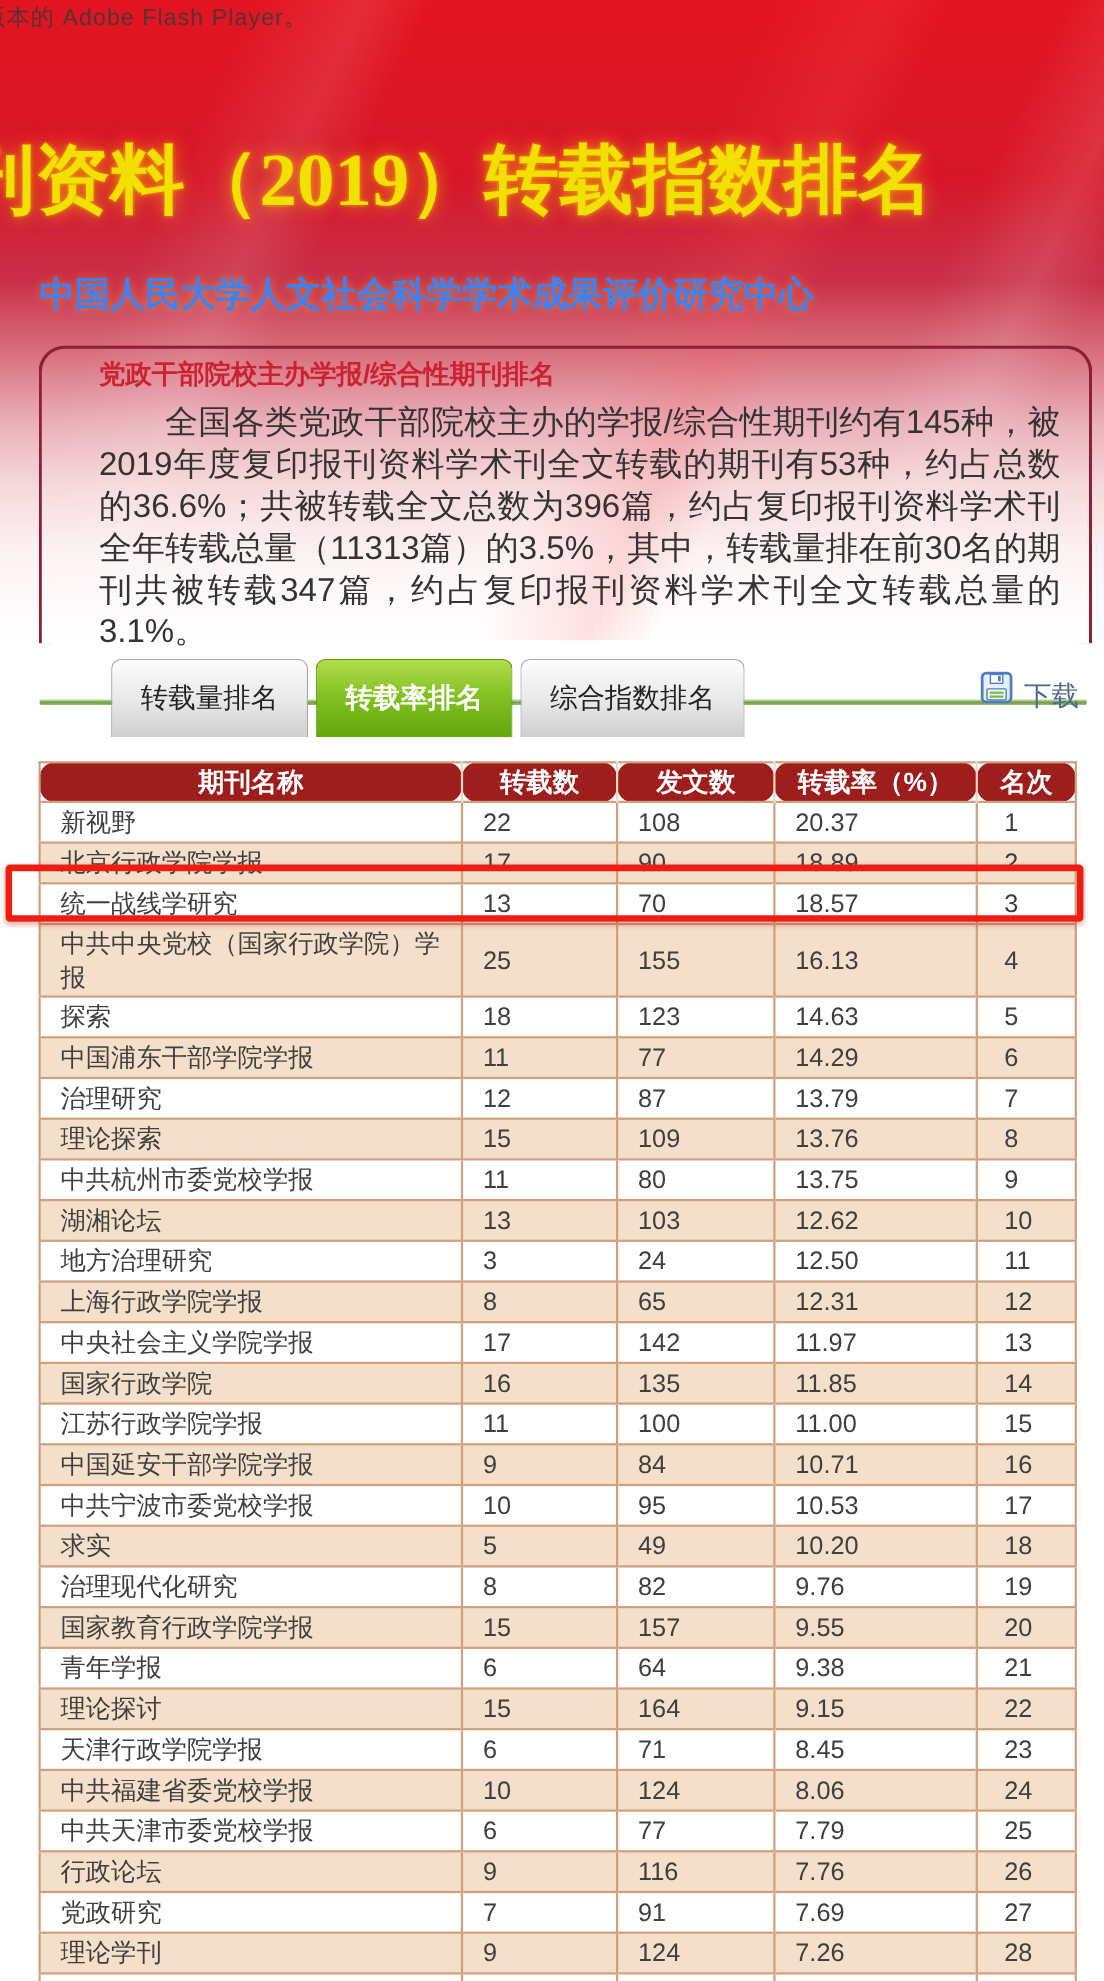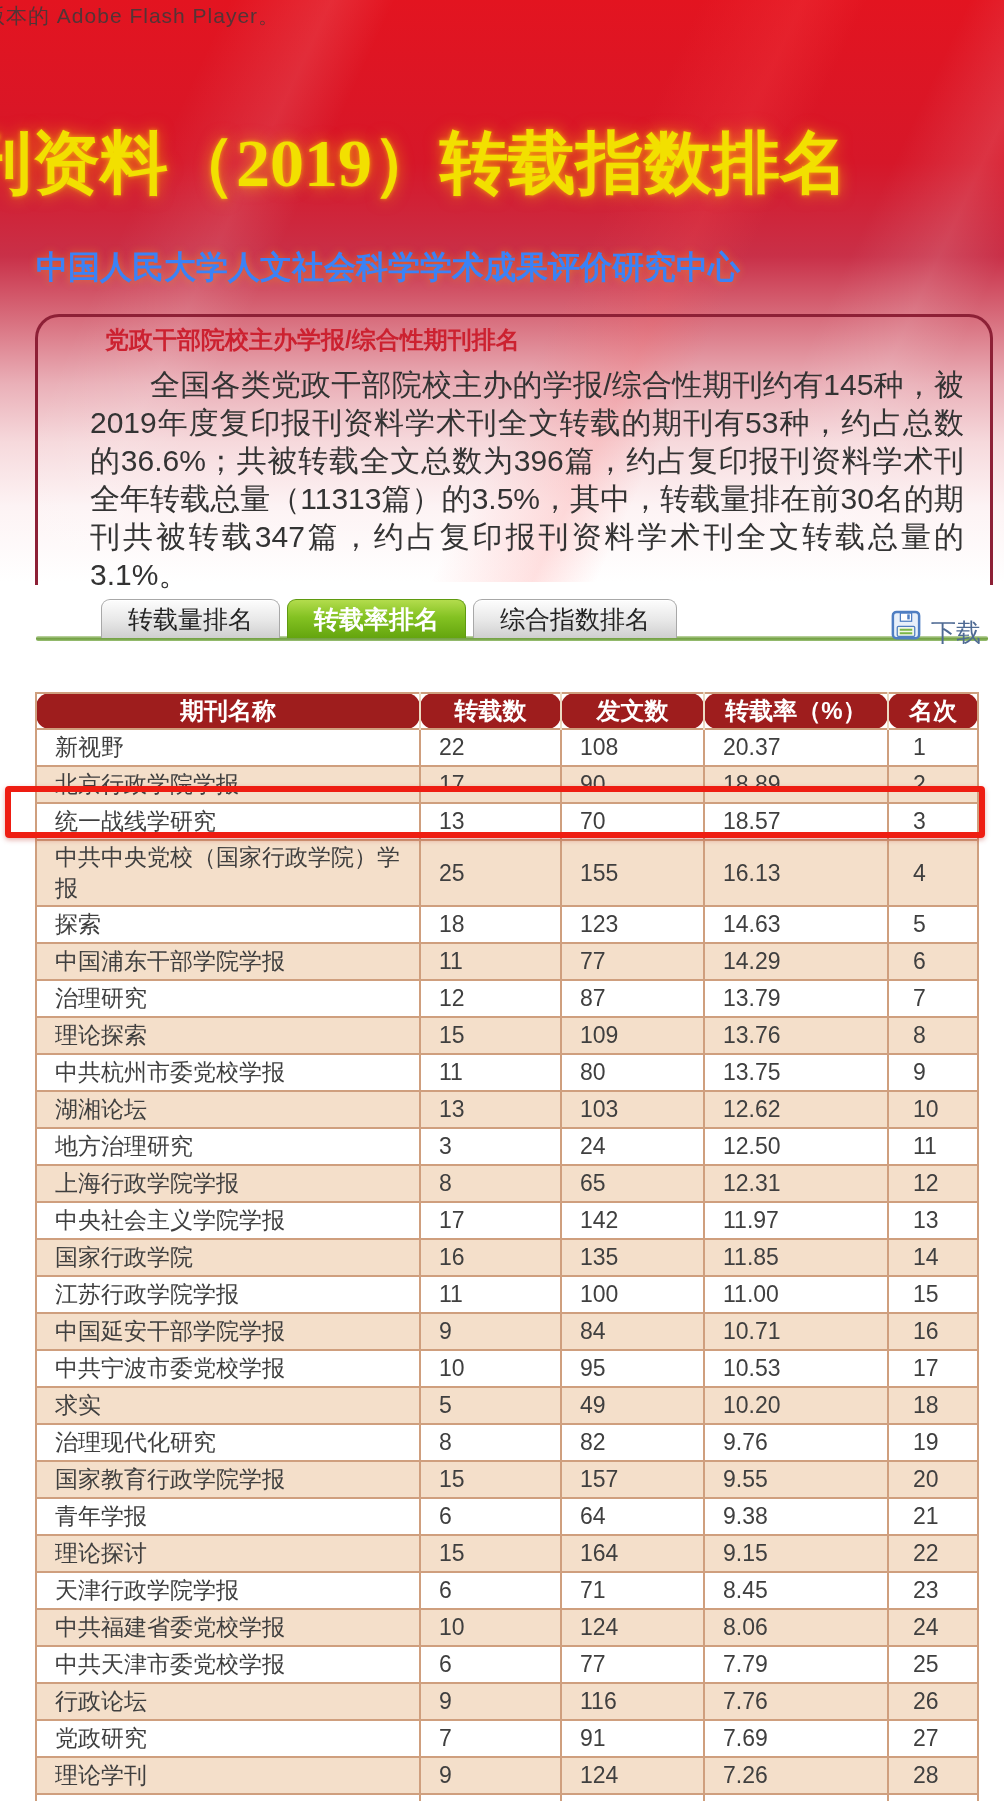--- a/index.html
+++ b/index.html
@@ -20,29 +20,29 @@
   .banner-title{position:absolute;left:-36px;top:118px;z-index:2;white-space:nowrap;
     font-family:"Liberation Serif","DejaVu Serif",serif;font-weight:bold;font-size:68px;
     color:#f2e000;text-shadow:0 0 16px rgba(255,230,0,0.55),0 0 4px rgba(255,220,0,0.6);}
   .banner-subtitle{position:absolute;left:36px;top:246px;z-index:2;white-space:nowrap;
     font-weight:bold;font-size:32px;color:#3b82f6;text-shadow:0 0 8px rgba(255,200,0,0.4);}
 
   
   .card{position:absolute;left:35px;top:314px;width:952px;height:268px;z-index:2;
     border:3px solid #8d2036;border-bottom:none;border-radius:24px 24px 0 0;background:transparent;}
   .section-title{position:absolute;left:90px;top:324px;z-index:3;
-    font-size:24px;font-weight:bold;color:#cc2130;white-space:nowrap;margin-left:15px;}
+    font-size:24px;font-weight:bold;color:#cc2130;white-space:nowrap;}
   .intro{position:absolute;left:90px;top:366px;width:874px;z-index:3;
     font-size:30px;line-height:38px;color:#333333;text-align:justify;text-indent:2em;}
 
   
   .tab-line{position:absolute;left:36px;top:636px;width:952px;height:5px;z-index:1;
     background:linear-gradient(180deg,#c4d9ab 0%,#6f9e3e 55%,#9cc178 100%);border-radius:2px;}
   .tabs{position:absolute;left:101px;top:599px;display:flex;gap:7px;z-index:2;}
-  .tab{height:38px;line-height:38px;padding:0 26px;font-size:25px;color:#222;cursor:pointer;
+  .tab{height:38px;line-height:38px;padding:16px 26px;font-size:25px;color:#222;cursor:pointer;
     background:linear-gradient(180deg,#fdfdfd 0%,#e7e7e7 55%,#cfcfcf 100%);
     border:1px solid #a8a8a8;border-bottom:none;border-radius:9px 9px 0 0;
     box-shadow:inset 0 1px 0 #ffffff;}
   .tab.active{color:#ffffff;font-weight:bold;
     background:linear-gradient(180deg,#b3dc4d 0%,#84c222 45%,#64a50e 100%);
     border-color:#5f9a10;box-shadow:none;}
   .download{position:absolute;left:891px;top:600px;display:flex;align-items:center;gap:10px;
     z-index:2;cursor:pointer;}
   .download-label{font-size:25px;color:#4e6a93;margin-top:16px;}
 

